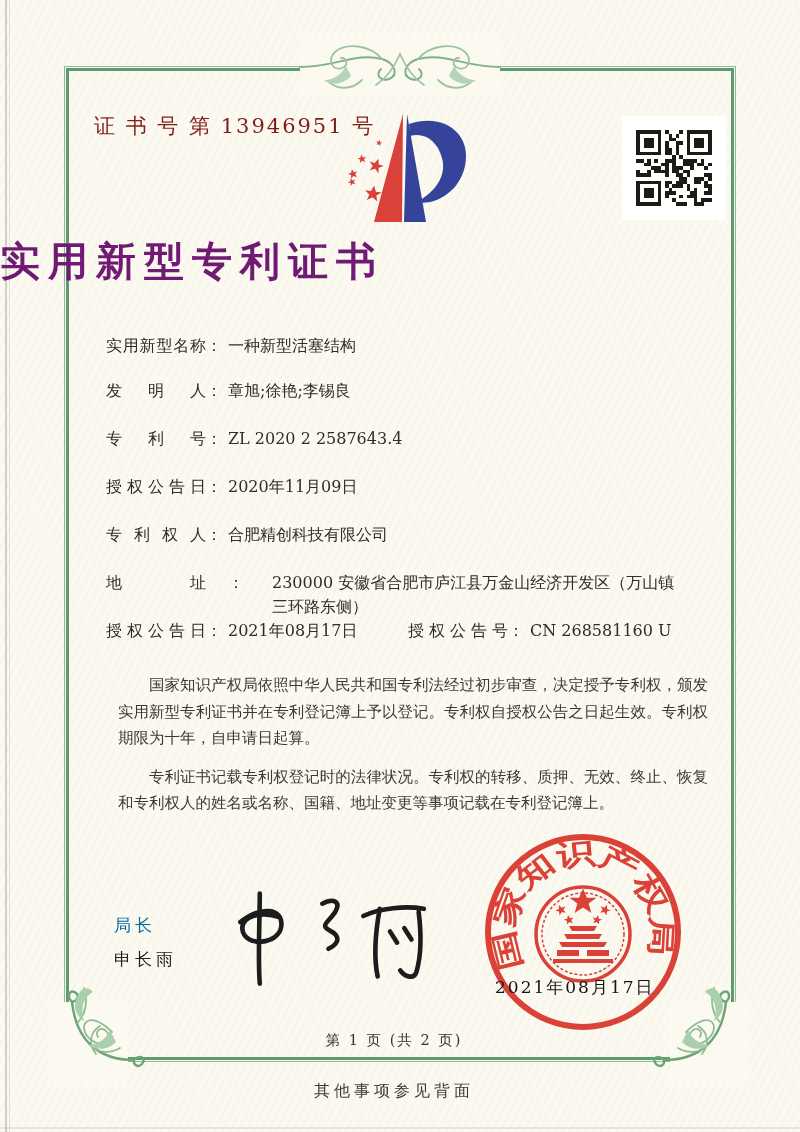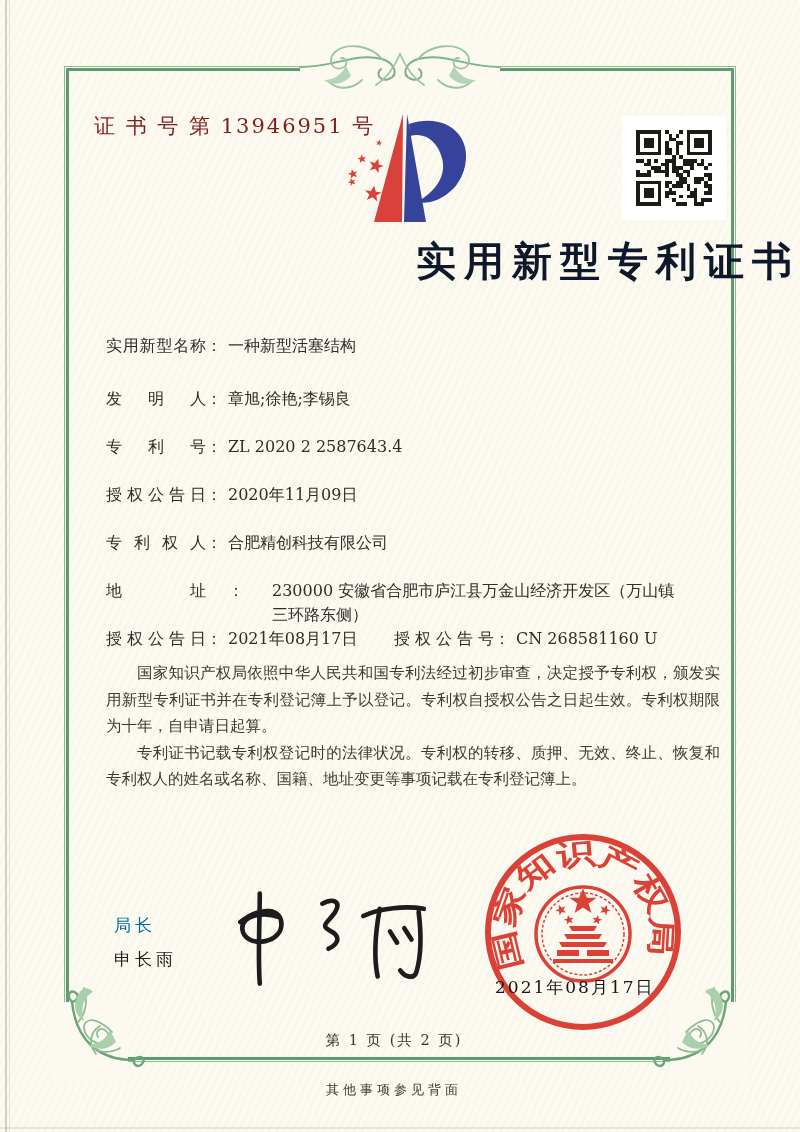--- a/index.html
+++ b/index.html
@@ -17,47 +17,47 @@
   .scan-edge-l2{left:9px;top:0;bottom:0;width:1px;background:rgba(95,100,88,.14);}
   .scan-edge-b{left:0;right:0;bottom:3px;height:2px;background:rgba(120,120,105,.14);}
   
   .frame{left:64px;top:66px;width:670px;height:994px;border:1px solid #8fb999;}
   .frame::after{content:"";position:absolute;inset:1px;border:3px solid #5c9c6e;}
   
   .cert-no{left:94px;top:112px;font-size:21px;letter-spacing:2px;color:#7f1d1d;}
   .logo{left:334px;top:112px;width:150px;height:115px;}
   .qr{left:622px;top:116px;width:104px;height:104px;background:#fff;}
   
-  .title{left:0;right:0;top:234px;text-align:right;font-size:40px;font-weight:700;
-         letter-spacing:8px;color:#0f172a;}
+  .title{left:0;right:0;top:234px;text-align:left;font-size:40px;font-weight:700;
+         letter-spacing:8px;color:#701a75;}
   
   .fields{left:106px;top:334px;width:616px;font-size:16px;line-height:24px;color:#2d2d29;}
   .row{display:flex;margin-bottom:24px;position:relative;}
-  .row.first{margin-bottom:29px;}
+  .row.first{margin-bottom:21px;}
   .row.addr{margin-bottom:0;gap:22px;}
   .flabel{width:100px;display:inline-block;text-align:justify;text-align-last:justify;flex:0 0 100px;}
   .colon{flex:0 0 auto;margin-right:6px;}
   .fvalue{flex:1;}
   .addr .fvalue{max-width:418px;}
-  .pair2{position:absolute;left:288px;top:0;display:flex;}
+  .pair2{position:absolute;left:302px;top:0;display:flex;}
   .pair2 .flabel{width:100px;flex:0 0 100px;}
   
   .body-text{left:106px;top:660px;width:614px;font-size:15.5px;line-height:26.5px;
              text-align:justify;color:#3d3a30;}
-  .body-text p{margin:0;text-indent:2em;}
+  .body-text p{margin:12px;text-indent:2em;}
   
   .signer-title{left:114px;top:914px;font-size:17px;letter-spacing:4px;color:#0369a1;}
   .signer-name{left:114px;top:948px;font-size:17px;letter-spacing:4px;color:#1f1f1f;}
   .signature{left:228px;top:884px;width:205px;height:105px;}
   
   .seal{left:481px;top:830px;width:204px;height:204px;opacity:.93;}
   .seal-date{left:495px;top:976px;font-size:17px;letter-spacing:2px;color:#151515;}
   
   .page-no{left:0;right:12px;top:1031px;text-align:center;font-size:14.5px;letter-spacing:2px;color:#333;}
-  .back-note{left:0;right:12px;top:1081px;text-align:center;font-size:13px;letter-spacing:4px;color:#3d3a30;}
+  .back-note{left:0;right:12px;top:1081px;text-align:center;font-size:16px;letter-spacing:4px;color:#3d3a30;}
   
   .fl-top{left:278px;top:30px;width:244px;height:76px;}
   .fl-bl{left:50px;top:970px;width:112px;height:112px;}
   .fl-br{left:636px;top:970px;width:112px;height:112px;transform:scaleX(-1);}
 </style>
 </head>
 <body>
 
 <div class="abs scan-edge-l"></div>
 <div class="abs scan-edge-l2"></div>

